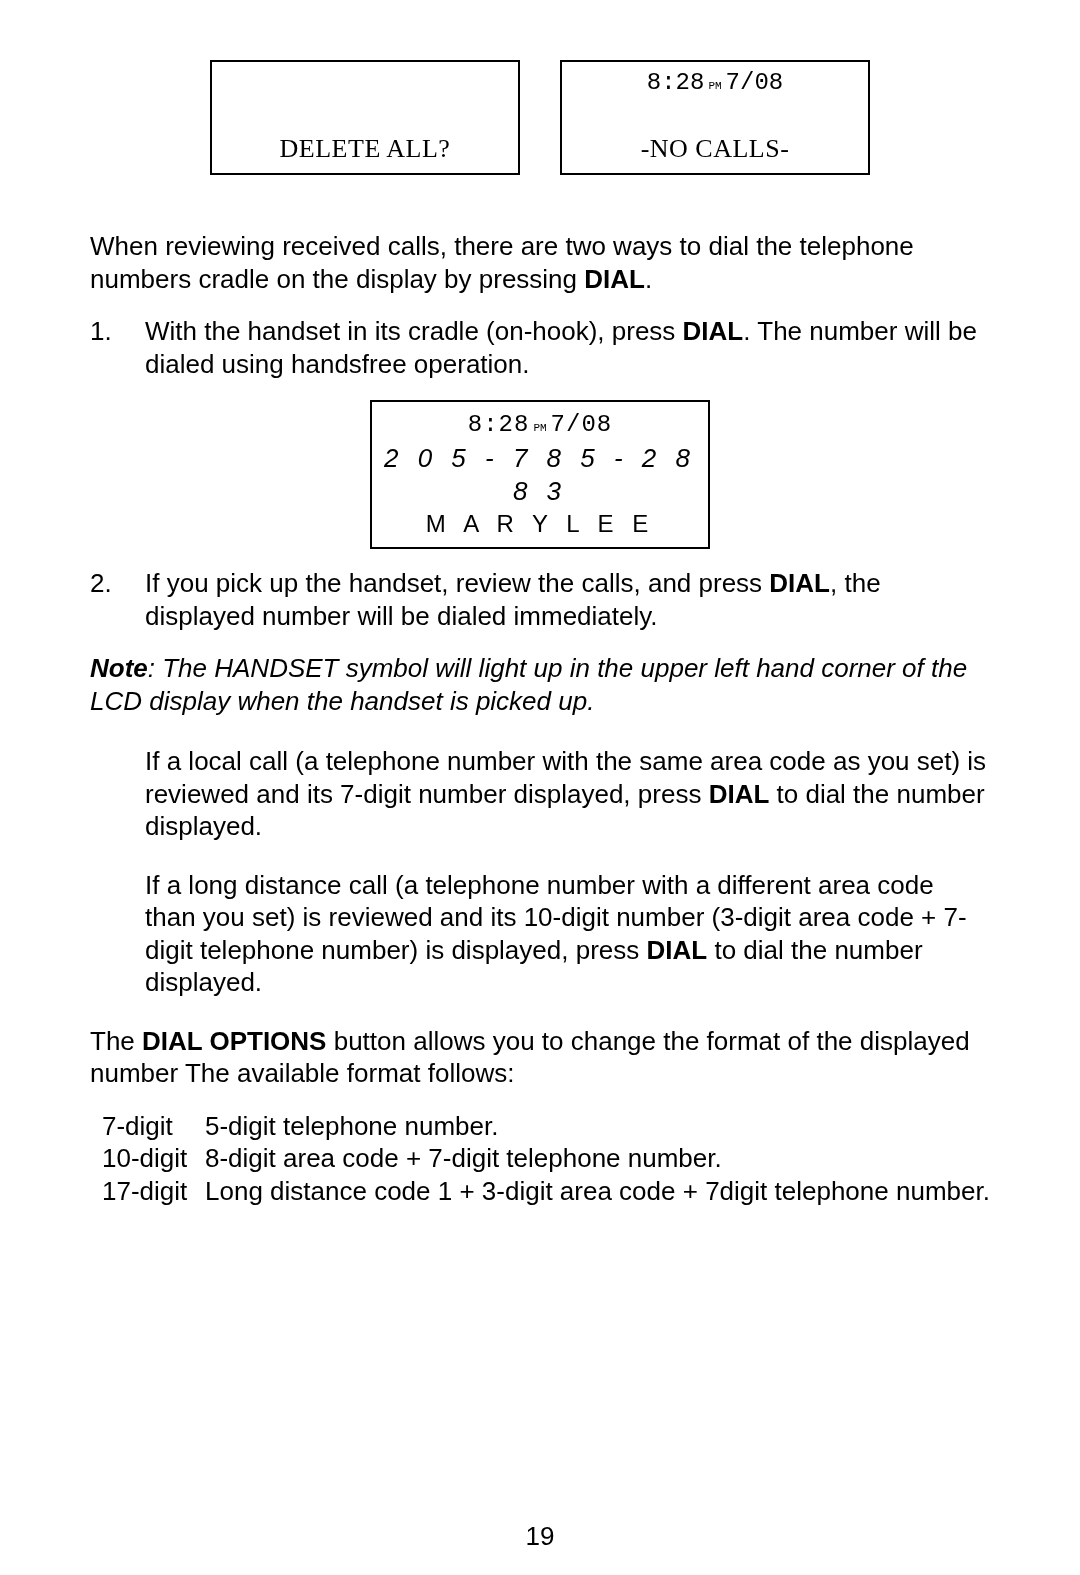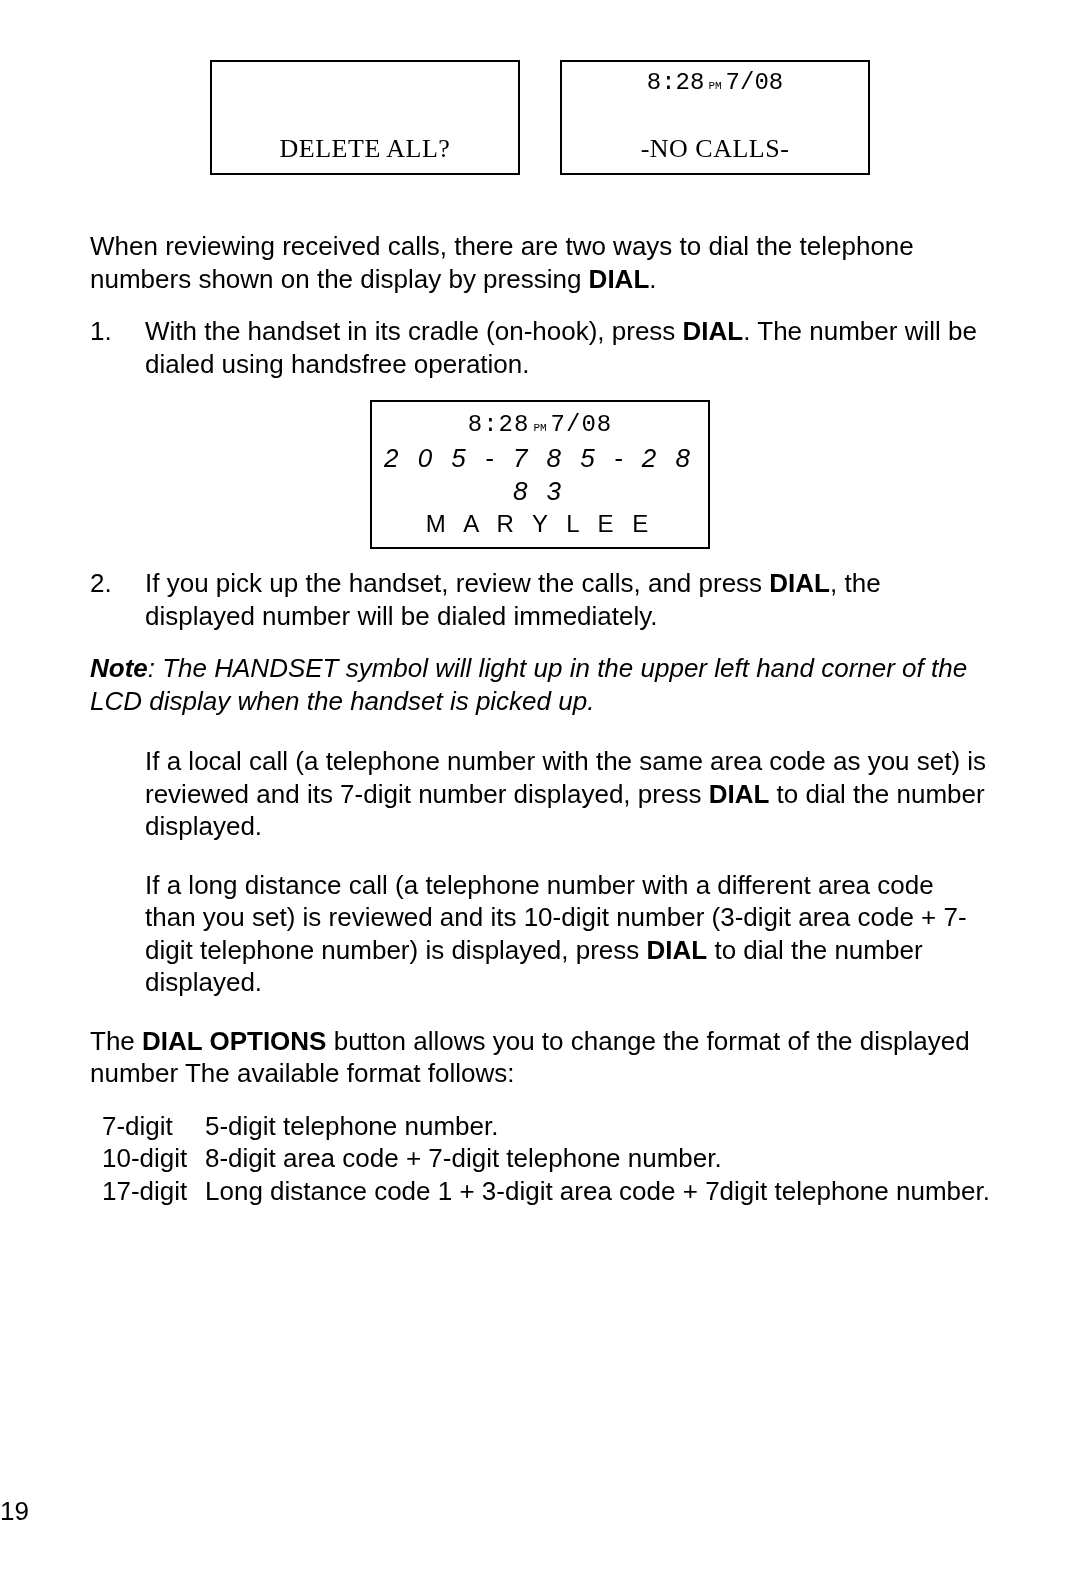--- a/index.html
+++ b/index.html
@@ -83,22 +83,23 @@
   .numitem { display: flex; }
   .numitem .num { width: 55px; flex-shrink: 0; }
   .numitem .body { flex: 1; }
   .note { font-style: italic; margin: 18px 0 28px 0; }
   .note .lead { font-weight: bold; }
   .indent-block { padding-left: 55px; margin-bottom: 26px; }
   .format-row { display: flex; align-items: center; }
   .format-row .label { width: 115px; padding-left: 12px; }
   .page-no {
     position: absolute;
-    bottom: 48px;
+    bottom: 23px;
     left: 0; right: 0;
+    text-align: center;
     font-size: 26px;
   }
   b { font-weight: bold; }
 </style>
 </head>
 <body>
 
 <div class="page">
 
   <div class="lcd-row">
@@ -107,21 +108,21 @@
     </div>
     <div class="lcd-box">
       <div class="lcd-top">
         <span>8:28</span><span class="pm-ind">PM</span><span>7/08</span>
       </div>
       <div class="lcd-bottom">-NO CALLS-</div>
     </div>
   </div>
 
   <div class="para">
-    <span>When reviewing received calls, there are two ways to dial the telephone numbers shown on the display by pressing </span><b>DIAL</b><span>.</span>
+    <span>When reviewing received calls, there are two ways to dial the telephone numbers cradle on the display by pressing </span><b>DIAL</b><span>.</span>
   </div>
 
   <div class="numlist">
     <div class="numitem">
       <div class="num">1.</div>
       <div class="body">
         <span>With the handset in its cradle (on-hook), press </span><b>DIAL</b><span>. The number will be dialed using handsfree operation.</span>
       </div>
     </div>
   </div>

